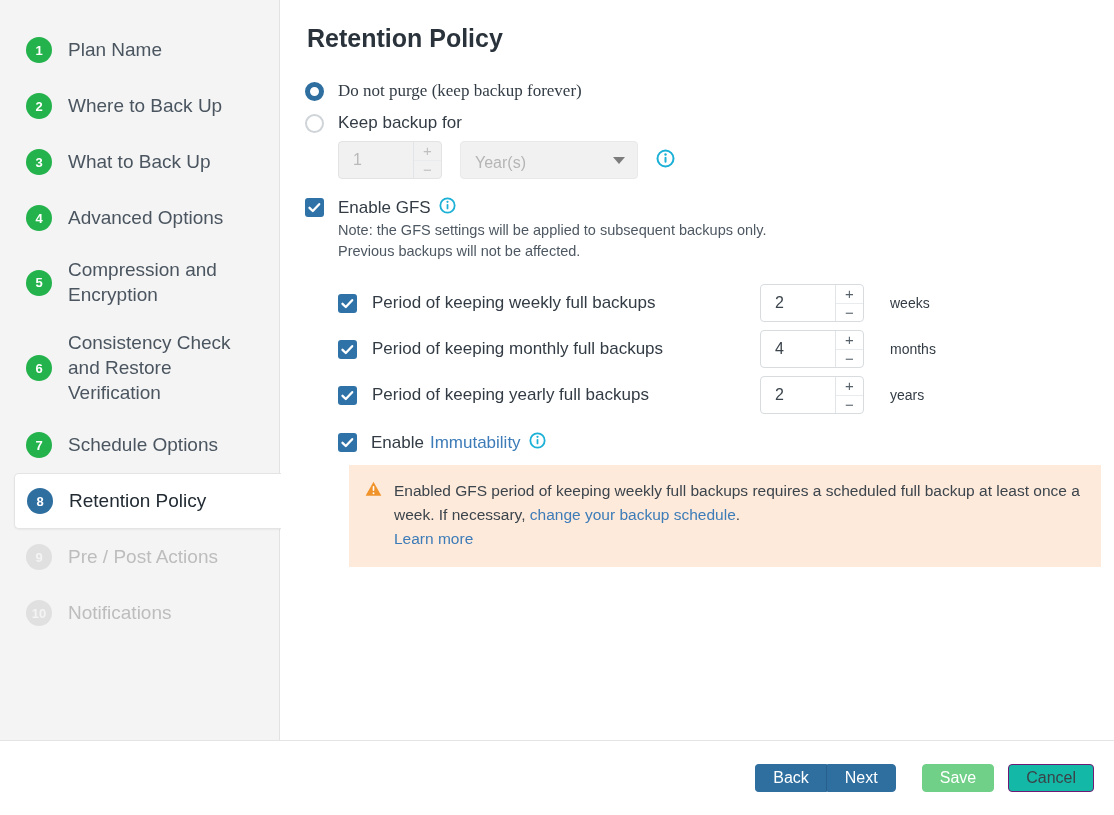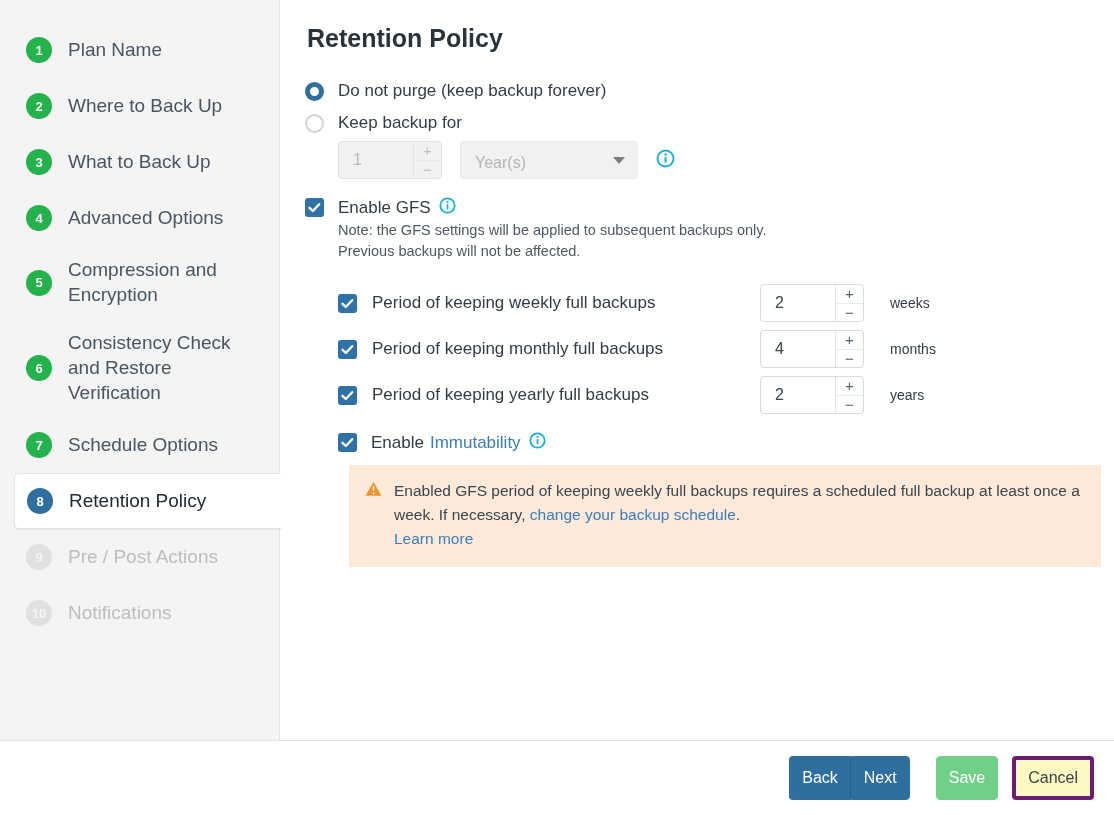--- a/index.html
+++ b/index.html
@@ -72,21 +72,21 @@
     border: 2px solid #cfd4d8; background: #fff;
     margin-right: 14px; position: relative; cursor: pointer;
   }
   .radio.checked { border: 5px solid #2f6fa0; background: #ffffff; }
   .chk {
     flex: 0 0 auto; width: 19px; height: 19px; border-radius: 3px;
     background: #2f72a8; margin-right: 14px; position: relative; cursor: pointer;
   }
   .chk svg { position: absolute; left: 2px; top: 2px; }
   .opt-label { font-size: 17px; color: #333c45; }
-  .opt-row { margin-bottom: 12px; }
+  .opt-row { margin-bottom: 12px; font-family: Liberation Serif, serif; }
 
   .info-icon { display: inline-block; vertical-align: -4px; margin-left: 8px; cursor: pointer; }
 
   
   .spin {
     display: inline-flex; align-items: stretch;
     width: 104px; height: 38px;
     border: 1px solid #d8dcdf; border-radius: 4px;
     background: #ffffff; overflow: hidden;
   }
@@ -158,30 +158,30 @@
   .footer {
     position: absolute; left: 0; top: 740px;
     width: 1114px; height: 75px;
     background: #ffffff;
     border-top: 1px solid #e4e4e4;
     display: flex; align-items: center; justify-content: flex-end;
     padding-right: 20px;
   }
   .btn {
     font-family: "Liberation Sans", sans-serif;
-    font-size: 16px; height: 44px; padding: 0 12px;
+    font-size: 16px; height: 28px; padding: 0 17px;
     border-radius: 4px; border: 1px solid transparent;
     cursor: pointer; display: inline-flex; align-items: center; justify-content: center;
   }
   .btn-group { display: inline-flex; margin-right: 26px; }
   .btn-nav { background: #2f6fa0; color: #ffffff; border-color: #2f6fa0; }
   .btn-group .btn-nav:first-child { border-radius: 4px 0 0 4px; border-right: 1px solid #27608c; }
   .btn-group .btn-nav:last-child { border-radius: 0 4px 4px 0; }
   .btn-save { background: #70d088; color: #ffffff; border-color: #70d088; margin-right: 14px; }
-  .btn-cancel { background: #fef9c3; color: #3a4249; border: 4px solid #701a75; }
+  .btn-cancel { background: #14b8a6; color: #3a4249; border: 1px solid #701a75; }
 </style>
 </head>
 <body>
 
 <div class="wizard">
 
   <div class="sidebar">
     <div class="nav-item">
       <span class="nav-badge">1</span>
       <span class="nav-label">Plan Name</span>

